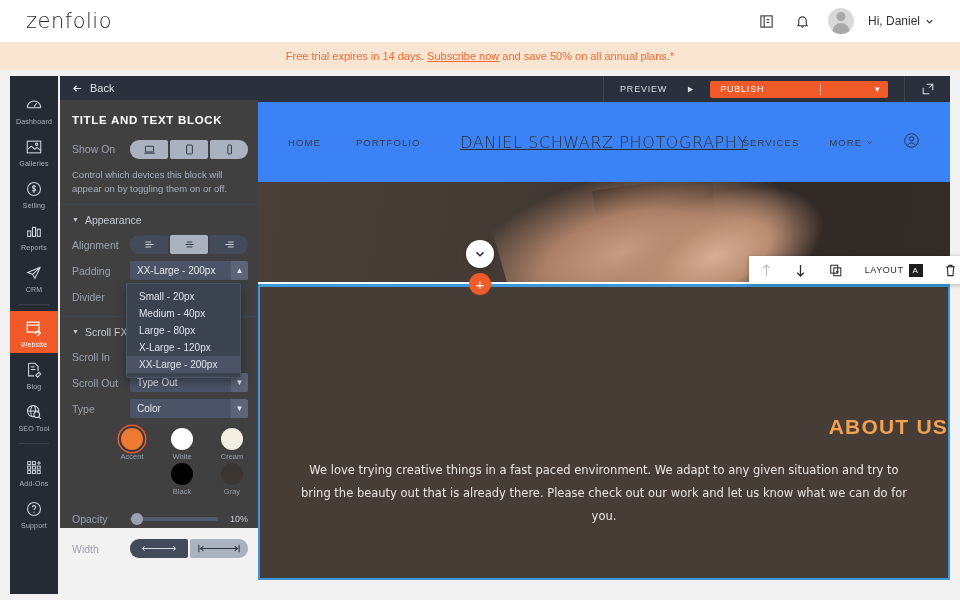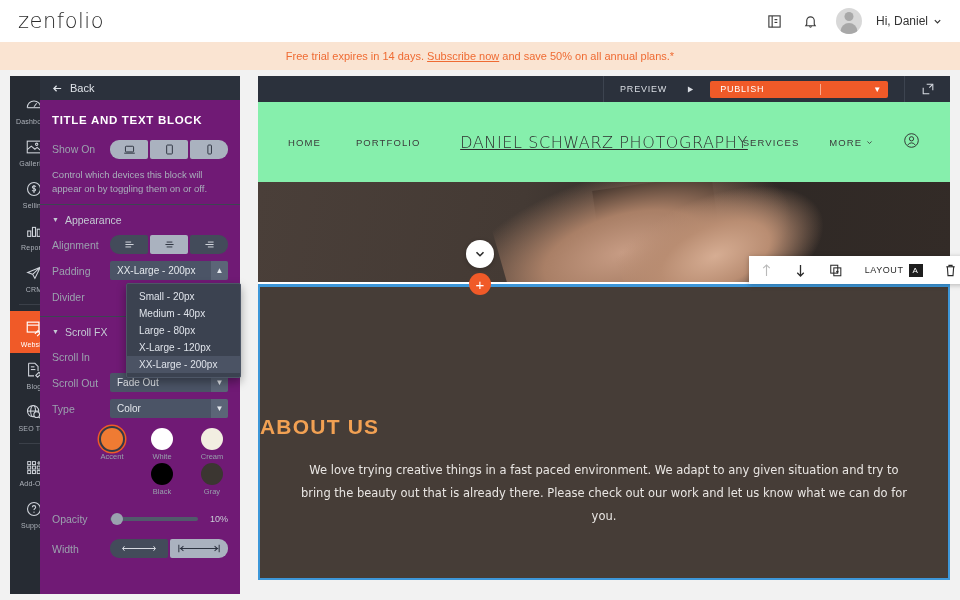--- a/index.html
+++ b/index.html
@@ -7,21 +7,21 @@
     width: 960px; height: 600px;
     font-family: "Liberation Sans", sans-serif;
     background: #f4f4f4; overflow: hidden;
   }
   #app { position: relative; width: 960px; height: 600px; background: #f2f2f2; }
 
   
   .topbar {
     position: absolute; left: 0; top: 0; width: 960px; height: 42px;
     background: #ffffff; display: flex; align-items: center;
-    justify-content: space-between; padding: 0 18px;
+    justify-content: space-between; padding: 0 26px;
   }
   .logo { font-size: 21px; letter-spacing: .5px; color: #2b2b2b;
           font-family: "DejaVu Sans", sans-serif; font-weight: 300; }
   .topbar-right { display: flex; align-items: center; gap: 14px; }
   .ico-btn { width: 22px; height: 22px; display: flex; align-items: center;
              justify-content: center; color: #3a3a3a; cursor: pointer; }
   .avatar { width: 26px; height: 26px; border-radius: 50%; background: #d8d8d8;
             position: relative; overflow: hidden; }
   .avatar::before { content: ""; position: absolute; left: 50%; top: 4px;
             width: 9px; height: 9px; border-radius: 50%; background: #a8a8a8;
@@ -50,22 +50,22 @@
   .rail-item.active { background: #f05a28; }
   .rail-ico { width: 20px; height: 20px; color: #cfd3da; display: flex;
               align-items: center; justify-content: center; }
   .rail-item.active .rail-ico { color: #ffffff; }
   .rail-label { font-size: 7px; color: #aeb3bb; letter-spacing: .2px; }
   .rail-item.active .rail-label { color: #ffffff; }
   .rail-sep { width: 30px; height: 1px; background: #3b4049; margin: 6px 0; }
 
   
   .panel {
-    position: absolute; left: 40px; top: 76px; width: 200px; height: 518px;
-    background: #701a75;
+    position: absolute; left: 60px; top: 76px; width: 200px; height: 452px;
+    background: #404040;
   }
   .panel-back {
     height: 24px; background: #2b313c; display: flex; align-items: center;
     gap: 7px; padding: 0 12px; color: #dfe3e9; font-size: 11px; cursor: pointer;
   }
   .panel-title { padding: 14px 12px 10px; font-size: 11.5px; font-weight: bold;
                  color: #ffffff; letter-spacing: .7px; }
   .row { display: flex; align-items: center; padding: 0 12px; min-height: 26px; }
   .row-label { width: 58px; font-size: 10.5px; color: #9ba2ae; flex: none; }
   .helptext { padding: 6px 12px 2px; font-size: 9.5px; color: #a9b0bb; line-height: 1.45; }
@@ -122,21 +122,21 @@
                  cursor: pointer; margin-right: 16px; gap: 46px; }
   .publish-btn .lbl { padding: 0 10px; }
   .publish-btn .div { width: 1px; height: 11px; background: rgba(255,255,255,.5); }
   .publish-btn .cv { padding: 0 6px; font-size: 8px; }
   .expand-btn { width: 46px; height: 26px; display: flex; align-items: center;
                 justify-content: center; border-left: 1px solid #3d4450;
                 color: #d9dde3; cursor: pointer; }
 
   .canvas { position: absolute; left: 258px; top: 102px; width: 692px; height: 478px;
             background: #ffffff; overflow: hidden; }
-  .site-nav { height: 80px; background: #86efac; display: flex; align-items: center;
+  .site-nav { height: 80px; background: #3b82f6; display: flex; align-items: center;
               padding: 0 30px; position: relative; }
   .nav-link { font-size: 9.5px; color: #3b3b3b; letter-spacing: 1.1px; cursor: pointer; }
   .site-title { position: absolute; left: 50%; transform: translateX(-50%);
                 font-size: 16px; color: #2e2e2e; letter-spacing: .6px;
                 font-family: "DejaVu Sans", sans-serif; font-weight: 300; white-space: nowrap; text-decoration: underline; }
   .nav-left { display: flex; gap: 35px; }
   .nav-right { margin-left: auto; display: flex; align-items: center; gap: 30px; }
 
   .hero { height: 100px; position: relative; overflow: hidden;
           background: linear-gradient(100deg,#4a3f39 0%,#443a34 38%,#2e2825 62%,#332b27 100%); }
@@ -164,21 +164,21 @@
                    box-shadow: 0 1px 5px rgba(0,0,0,.25); }
   .tb-ico { color: #2c2c2c; cursor: pointer; display: flex; align-items: center; }
   .tb-ico.dim { color: #b9b9b9; }
   .tb-layout { display: flex; align-items: center; gap: 5px; font-size: 9px;
                color: #2c2c2c; letter-spacing: .6px; cursor: pointer; }
   .tb-badge { background: #1e1e1e; color: #fff; font-size: 8px; padding: 2px 4px; }
 
   .about-block { position: absolute; left: 258px; top: 284px; width: 692px; height: 296px;
                  background: #463d37; border: 2px solid #3d97d9; border-top-width: 3px;
                  z-index: 10; }
-  .about-title { text-align: left; margin-top: 128px; font-size: 21px; font-weight: bold;
+  .about-title { text-align: right; margin-top: 128px; font-size: 21px; font-weight: bold;
                  color: #f2a153; letter-spacing: 1.2px; }
   .about-text { margin: 20px auto 0; width: 615px; text-align: center; font-size: 11.5px;
                 color: #e9e6e3; line-height: 2.0; font-family: "DejaVu Sans", sans-serif; }
 </style>
 </head>
 <body>
 
 <div id="app">
 
   <div class="topbar">
@@ -406,21 +406,21 @@
       <span>Scroll FX</span>
     </div>
 
     <div class="row">
       <div class="row-label">Scroll In</div>
     </div>
 
     <div class="row">
       <div class="row-label">Scroll Out</div>
       <div class="select">
-        <span>Fade Out</span>
+        <span>Type Out</span>
         <span class="chev">▼</span>
       </div>
     </div>
 
 
     <div class="row">
       <div class="row-label">Type</div>
       <div class="select">
         <span>Color</span>
         <span class="chev">▼</span>

